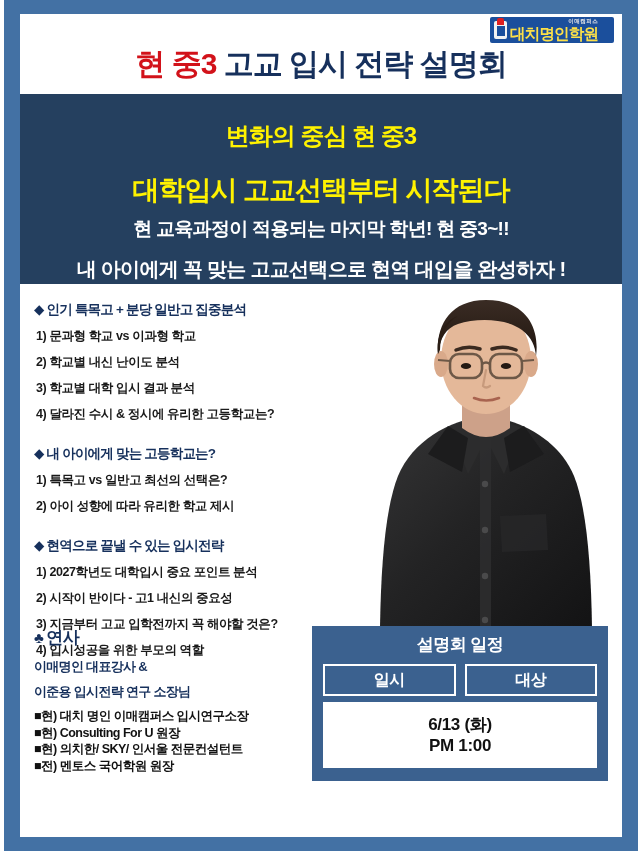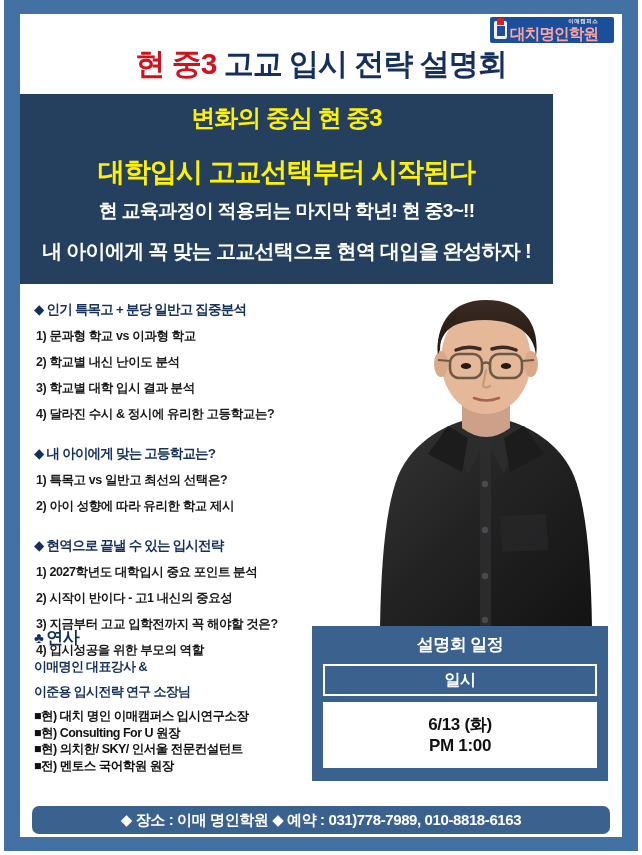--- a/index.html
+++ b/index.html
@@ -100,21 +100,21 @@
   .logo-sub {
     font-size: 5.5px;
     color: #e8e8e8;
     letter-spacing: 0.5px;
     text-align: right;
     margin-bottom: 1px;
     font-weight: bold;
   }
   .logo-main {
     font-size: 15.5px;
-    color: #fca5a5;
+    color: #fde047;
     font-weight: bold;
     letter-spacing: -0.8px;
     white-space: nowrap;
   }
   .main-title {
     position: absolute;
     left: 0;
     top: 30px;
     width: 602px;
     text-align: center;
@@ -126,25 +126,25 @@
   }
   .main-title .red {
     color: #d2121a;
   }
 
   
   .headline-block {
     position: absolute;
     left: 20px;
     top: 94px;
-    width: 533px;
+    width: 602px;
     height: 190px;
     background: #25405f;
     box-sizing: border-box;
-    padding-top: 0;
+    padding-top: 18px;
   }
   .hl-yellow {
     text-align: center;
     color: #fff200;
     font-weight: bold;
     letter-spacing: -1px;
     white-space: nowrap;
   }
   .hl-y1 { font-size: 24px; margin-top: 8px; }
   .hl-y2 { font-size: 27px; margin-top: 20px; }
@@ -437,26 +437,26 @@
       <div class="cred">■현) 대치 명인 이매캠퍼스 입시연구소장</div>
       <div class="cred">■현) Consulting For U 원장</div>
       <div class="cred">■현) 의치한/ SKY/ 인서울 전문컨설턴트</div>
       <div class="cred">■전) 멘토스 국어학원 원장</div>
     </div>
 
     <div class="schedule">
       <div class="sched-title">설명회 일정</div>
       <div class="sched-row">
         <div class="sched-hcell">일시</div>
+        <div class="sched-hcell">대상</div>
       </div>
       <div class="sched-body">
         <div class="sched-cell">
           <div>6/13 (화)</div>
           <div>PM 1:00</div>
         </div>
       </div>
     </div>
 
   </div>
 
-  <div class="footer">◆ 장소 :  이매 명인학원   ◆ 예약 :  031)778-7989,  010-8818-6163</div>
 
 </div>
 
 </body></html>

